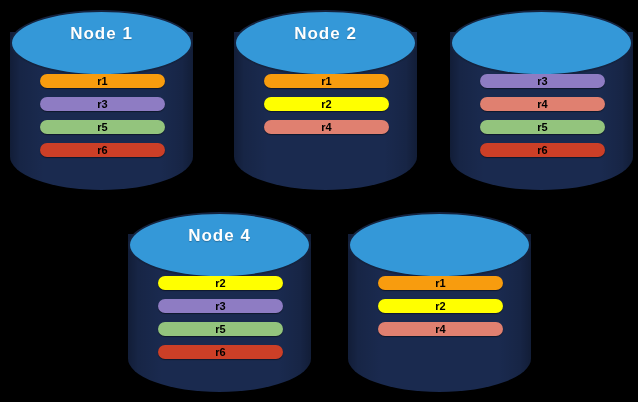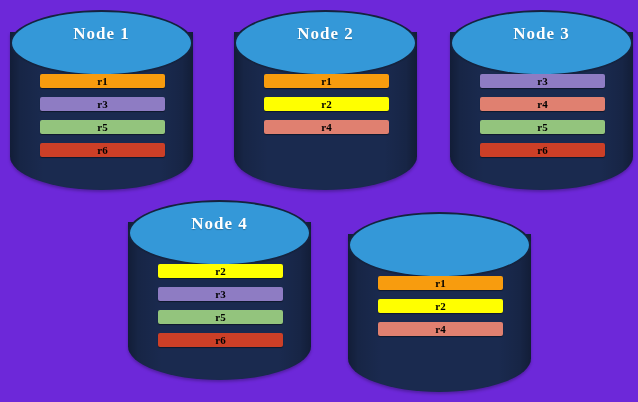--- a/index.html
+++ b/index.html
@@ -4,23 +4,23 @@
 <style>
   html, body {
     margin: 0;
     padding: 0;
     background: #ffffff;
   }
   #canvas {
     position: relative;
     width: 638px;
     height: 402px;
-    background: #6d28d9;
+    background: #000000;
     overflow: hidden;
-    font-family: Liberation Serif, serif;
+    font-family: Liberation Sans, sans-serif;
   }
 
   
   .node {
     position: absolute;
     width: 183px;
     height: 180px;
   }
 
   
@@ -82,21 +82,21 @@
   .records {
     position: absolute;
     left: 30px;
     top: 64px;
     width: 125px;
     z-index: 3;
   }
   .record {
     height: 14px;
     margin-bottom: 9px;
-    border-radius: 2px;
+    border-radius: 7px;
     color: #000000;
     font-size: 11px;
     font-weight: bold;
     line-height: 14px;
     text-align: center;
     box-shadow: 0 1px 1px rgba(0,0,0,0.45);
   }
   .record:last-child { margin-bottom: 0; }
 </style>
 </head>
@@ -120,29 +120,28 @@
       <div class="node-title">Node  2</div>
       <div class="records">
         <div class="record" style="background: rgb(248, 156, 14);">r1</div>
         <div class="record" style="background: rgb(255, 255, 0);">r2</div>
         <div class="record" style="background: rgb(224, 128, 112);">r4</div>
       </div>
     </div>
     <div class="node" style="left: 450px; top: 10px;">
       <div class="node-body" style="background: rgb(26, 42, 79);"></div>
       <div class="node-top" style="background: rgb(52, 152, 216);"></div>
-      <div class="node-title">Node  3</div>
       <div class="records">
         <div class="record" style="background: rgb(142, 124, 195);">r3</div>
         <div class="record" style="background: rgb(224, 128, 112);">r4</div>
         <div class="record" style="background: rgb(147, 196, 125);">r5</div>
         <div class="record" style="background: rgb(204, 63, 39);">r6</div>
       </div>
     </div>
-    <div class="node" style="left: 128px; top: 200px;">
+    <div class="node" style="left: 128px; top: 212px;">
       <div class="node-body" style="background: rgb(26, 42, 79);"></div>
       <div class="node-top" style="background: rgb(52, 152, 216);"></div>
       <div class="node-title">Node  4</div>
       <div class="records">
         <div class="record" style="background: rgb(255, 255, 0);">r2</div>
         <div class="record" style="background: rgb(142, 124, 195);">r3</div>
         <div class="record" style="background: rgb(147, 196, 125);">r5</div>
         <div class="record" style="background: rgb(204, 63, 39);">r6</div>
       </div>
     </div>

